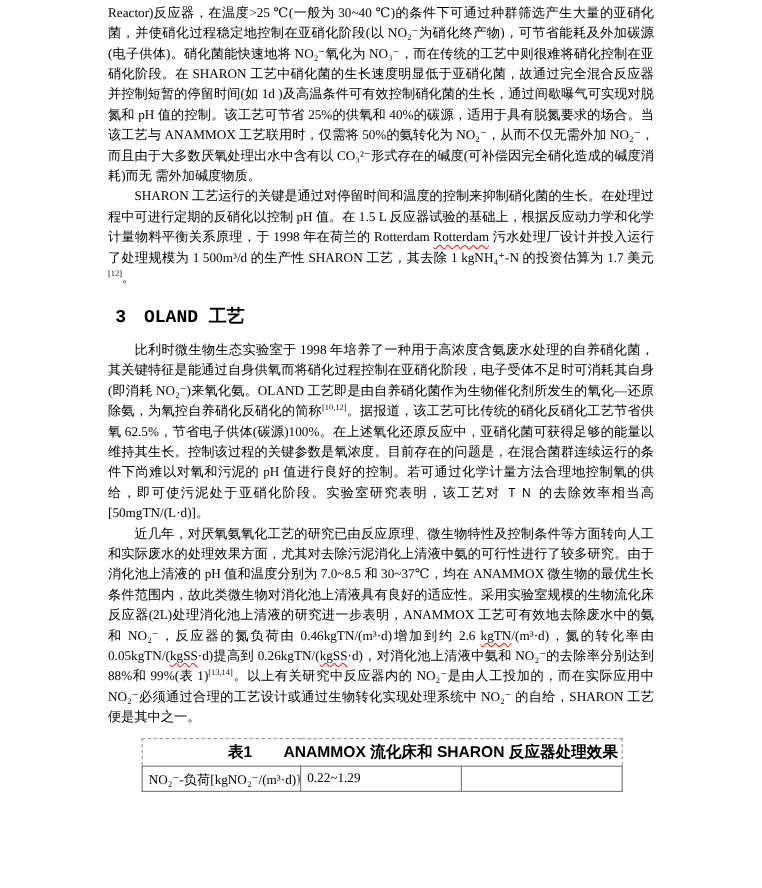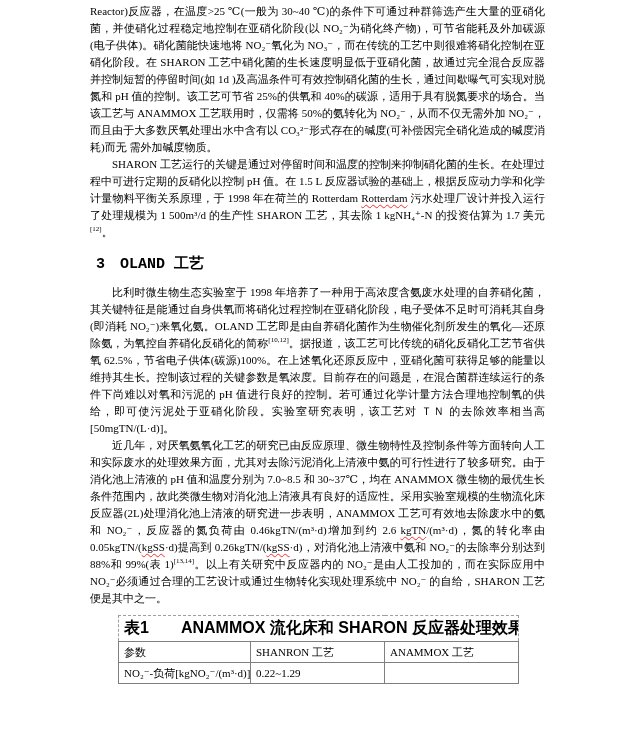--- a/index.html
+++ b/index.html
@@ -1,15 +1,15 @@
 <!DOCTYPE html>
 <html><head>
 <meta charset="utf-8">
 <style>
-  * { margin:0; padding:0; box-sizing:border-box; }
+  * { margin:0; padding:0; box-sizing:border-box;border-radius:14px; }
   html,body { width:635px; height:740px; background:#ffffff; overflow:hidden; }
   .page {
     width:635px; height:740px;
     padding:3px 90px 0 90px;
     font-family:"Liberation Serif","DejaVu Serif",serif;
     font-size:11px; color:#000;
   }
   p.body { line-height:17px; text-align:justify; }
   p.indent { text-indent:22px; }
   .spell {
@@ -30,21 +30,21 @@
     width:400px; margin:8px 0 0 28px;
   }
   table.t1 td {
     border:1px solid #7f7f7f;
     padding:2px 3px 2px 5px;
     height:21px; font-size:11px; vertical-align:middle;
     overflow:hidden; white-space:nowrap;
   }
   table.t1 tr.title-row td {
     border:1px dashed #9e9e9e;
-    text-align:left; font-weight:700; font-size:16px;
+    text-align:right; font-weight:700; font-size:13px;
     font-family:"Liberation Sans","DejaVu Sans",sans-serif;
     margin-top:24px;
   }
 </style>
 </head>
 <body>
 
 <div class="page">
 
   <p class="body">Reactor)反应器，在温度&gt;25 ℃(一般为 30~40 ℃)的条件下可通过种群筛选产生大量的亚硝化菌，并使硝化过程稳定地控制在亚硝化阶段(以 NO₂⁻为硝化终产物)，可节省能耗及外加碳源(电子供体)。硝化菌能快速地将 NO₂⁻氧化为 NO₃⁻，而在传统的工艺中则很难将硝化控制在亚硝化阶段。在 SHARON 工艺中硝化菌的生长速度明显低于亚硝化菌，故通过完全混合反应器并控制短暂的停留时间(如 1d )及高温条件可有效控制硝化菌的生长，通过间歇曝气可实现对脱氮和 pH 值的控制。该工艺可节省 25%的供氧和 40%的碳源，适用于具有脱氮要求的场合。当该工艺与 ANAMMOX 工艺联用时，仅需将 50%的氨转化为 NO₂⁻，从而不仅无需外加 NO₂⁻，而且由于大多数厌氧处理出水中含有以 CO₃²⁻形式存在的碱度(可补偿因完全硝化造成的碱度消耗)而无 需外加碱度物质。</p>
@@ -62,25 +62,20 @@
     <colgroup>
         <col style="width:132px">
         <col style="width:134px">
         <col style="width:134px">
       </colgroup>
     <tbody>
         <tr class="title-row">
       <td colspan="3">表1　　ANAMMOX 流化床和 SHARON 反应器处理效果</td>
     </tr>
     <tr>
-      <td>参数</td>
-      <td>SHANRON 工艺</td>
-      <td>ANAMMOX 工艺</td>
-    </tr>
-    <tr>
       <td>NO₂⁻-负荷[kgNO₂⁻/(m³·d)]</td>
       <td>0.22~1.29</td>
       <td></td>
     </tr>
 
   </tbody>
     </table>
 
 </div>
 

